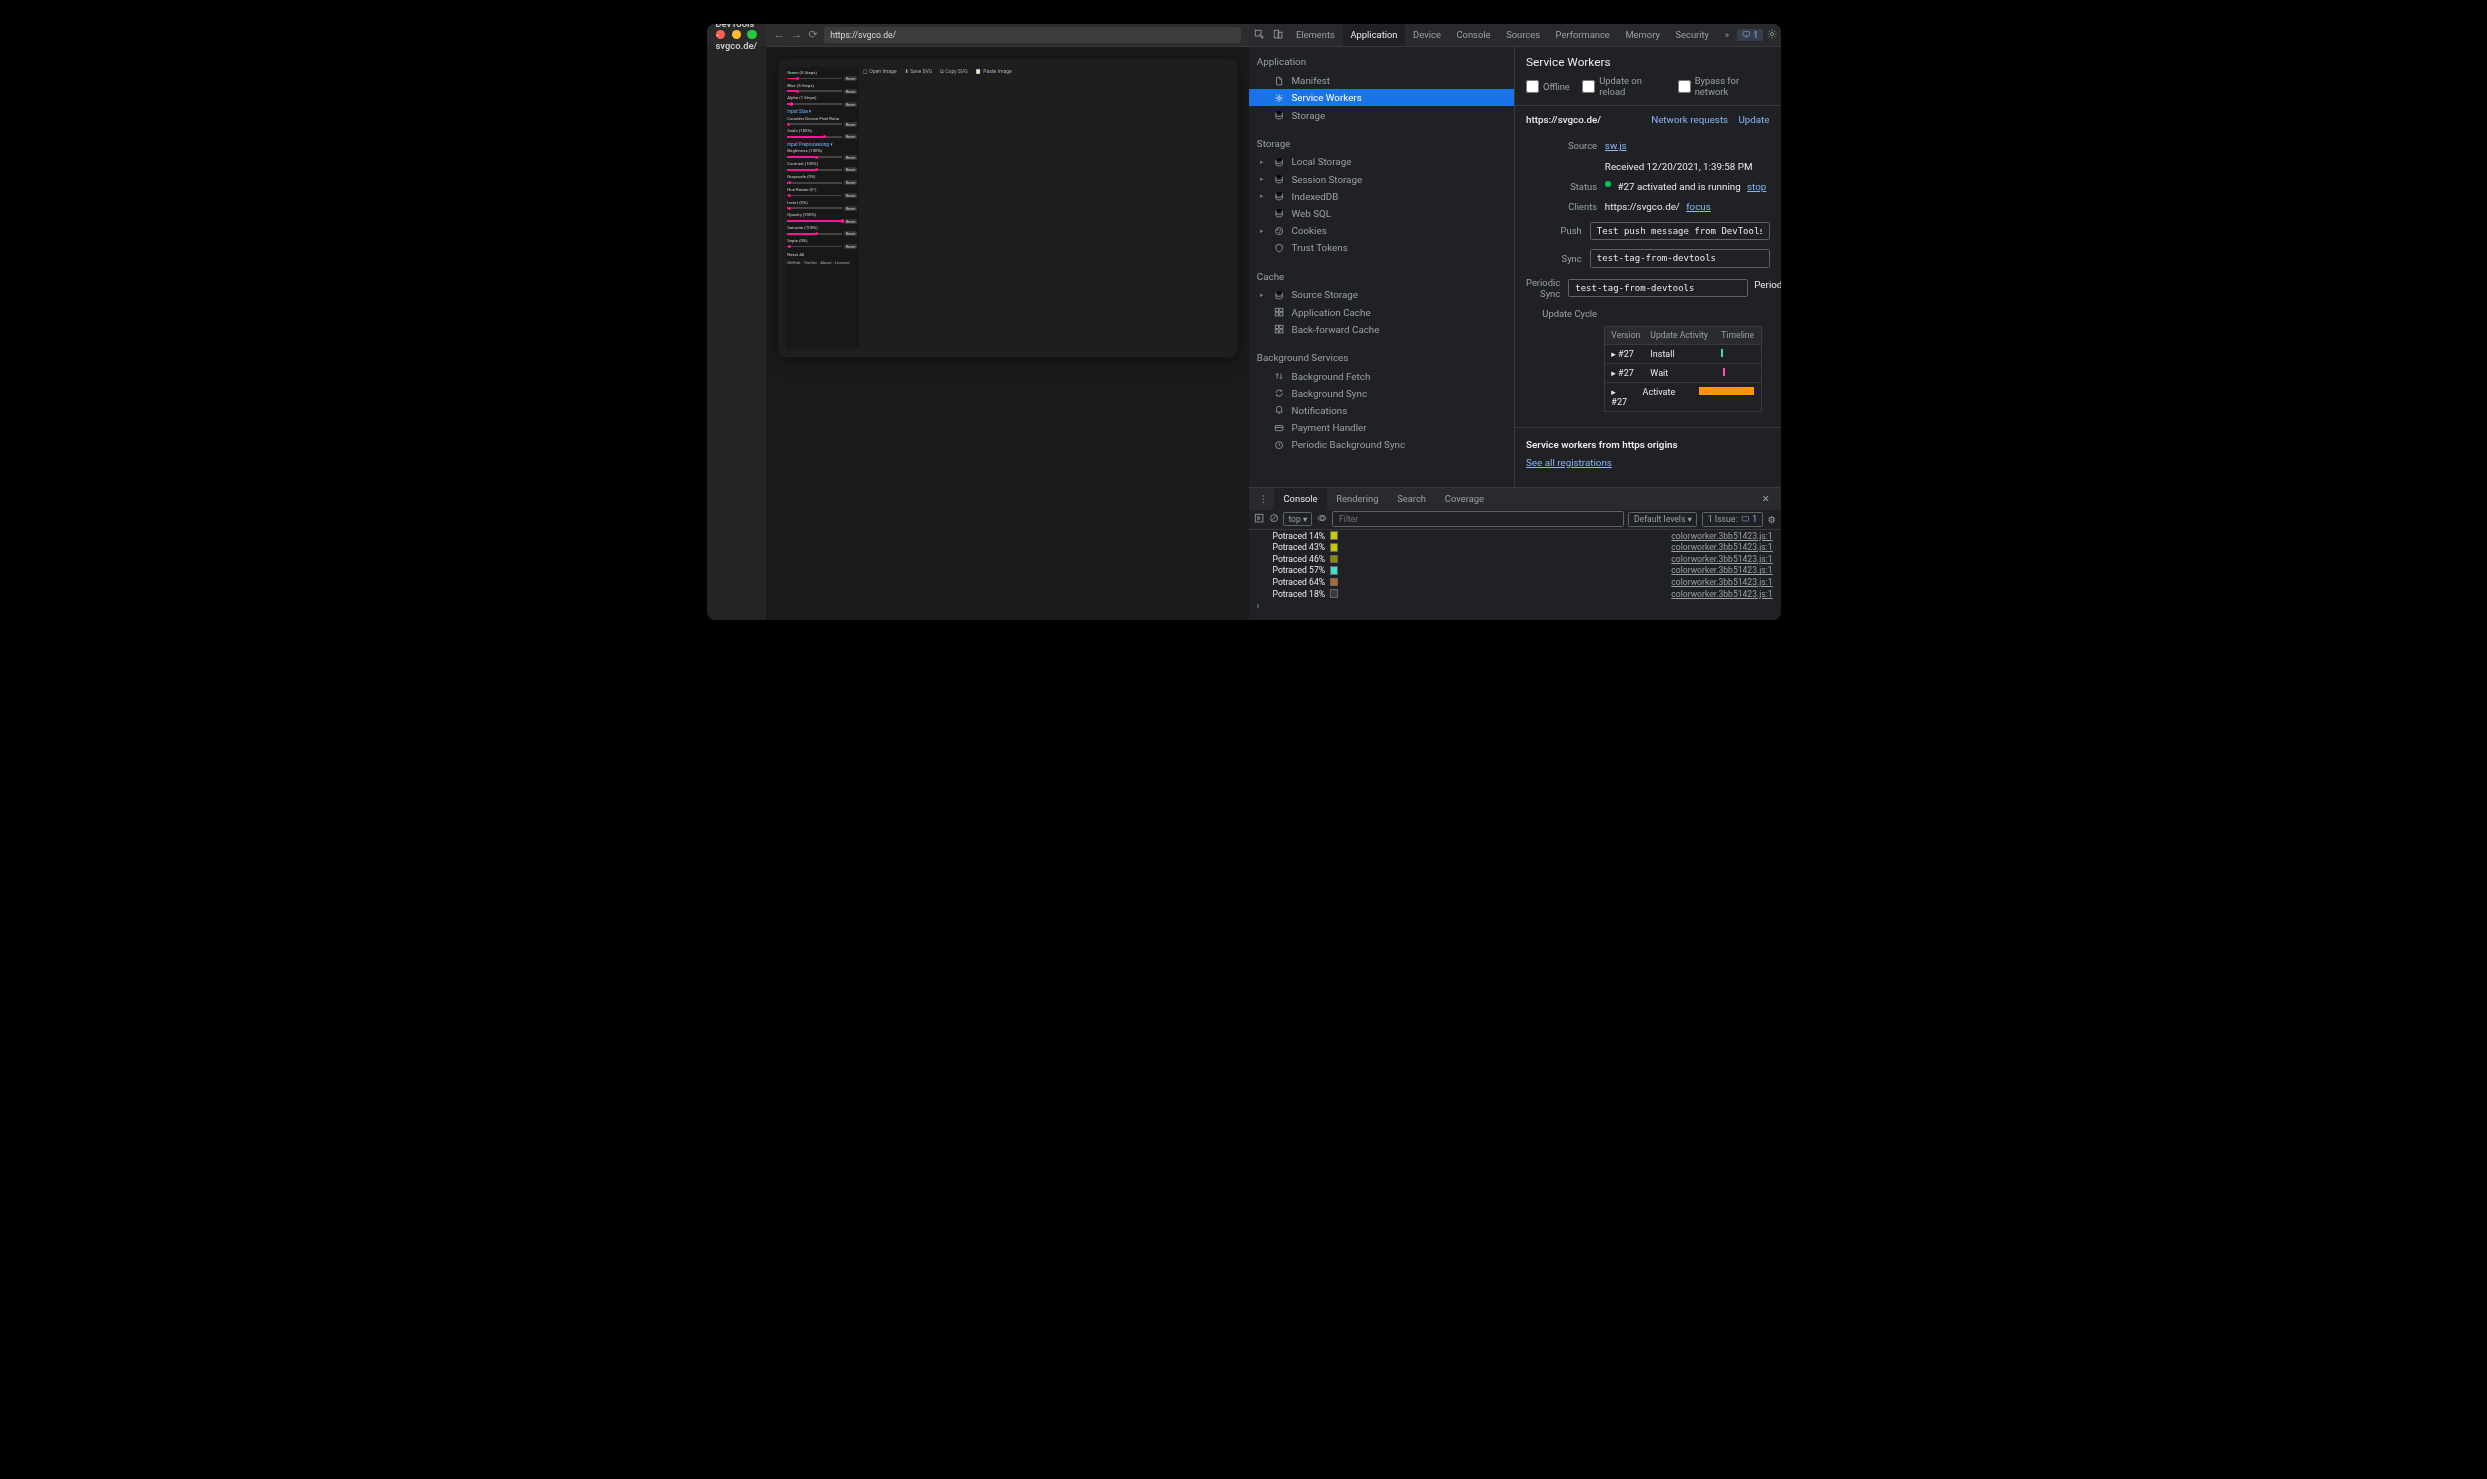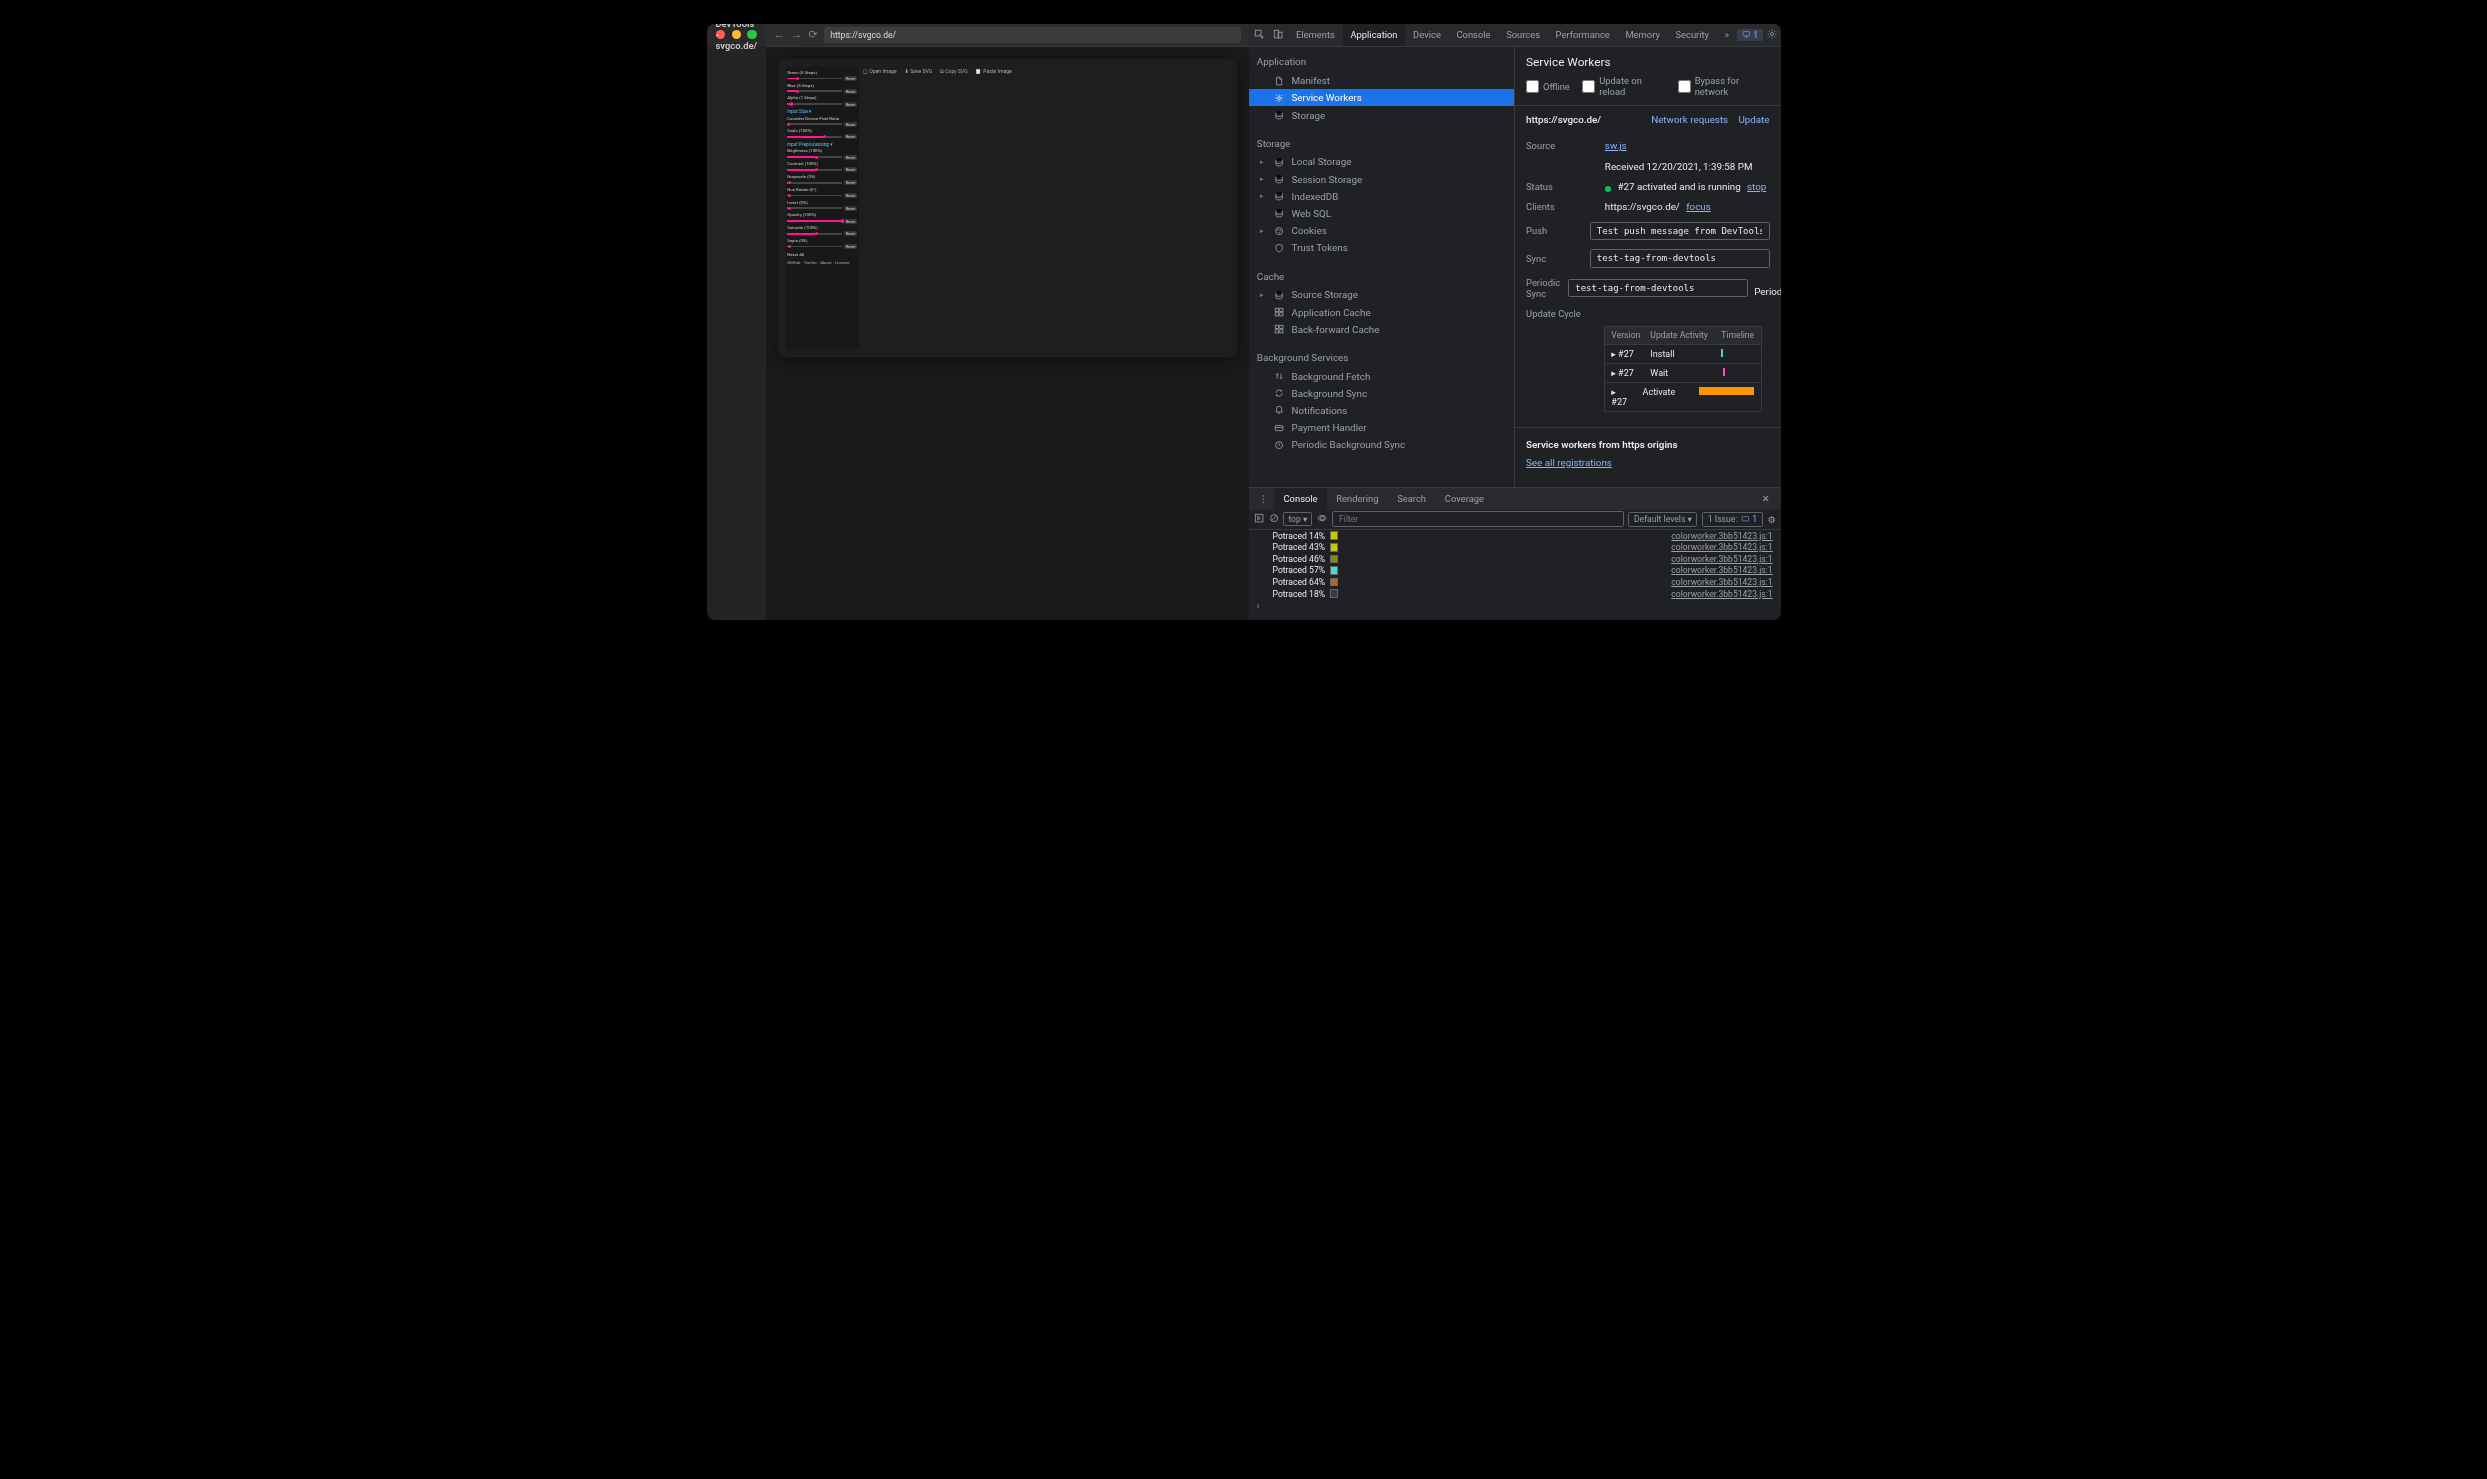--- a/index.html
+++ b/index.html
@@ -54,22 +54,22 @@
   
   .sw-panel{flex:1;display:flex;flex-direction:column;overflow-y:auto;color:#e8eaed;font-size:9.8px;min-width:0}
   .sw-header{padding:7.8px 11px;border-bottom:0.8px solid #3a3a3a}
   .sw-title{font-size:11.8px;margin-bottom:6.3px}
   .sw-checks{display:flex;gap:12.5px;font-size:9.4px;color:#9aa0a6}
   .sw-checks label{display:flex;align-items:center;gap:3.9px}
   .sw-origin{padding:7.8px 11px;display:flex;align-items:center;justify-content:space-between}
   .links a{color:#8ab4f8;text-decoration:none;margin-left:7.8px}
   .sw-grid{padding:3.1px 11px}
   .sw-row{display:flex;align-items:center;padding:4.7px 0;gap:7.8px}
-  .sw-label{width:71px;text-align:left;color:#9aa0a6;font-size:9.4px}
-  .sw-val{flex:1;display:flex;align-items:flex-end;gap:6.3px}
+  .sw-label{width:71px;text-align:right;color:#9aa0a6;font-size:9.4px}
+  .sw-val{flex:1;display:flex;align-items:flex-start;gap:6.3px}
   .link{color:#8ab4f8;text-decoration:underline;cursor:pointer}
   .status-dot{width:6.3px;height:6.3px;background:#00c853;border-radius:50%;display:inline-block}
   input.sw-input{background:#202124;border:0.8px solid #5f6368;color:#e8eaed;padding:3.1px 6.3px;font-family:monospace;font-size:9px;width:180px;border-radius:1.6px}
   .sw-table{border:0.8px solid #3a3a3a;margin-left:78px;margin-top:1.6px;margin-right:7.8px}
   .sw-th{display:flex;background:#2a2b2e;font-size:8.6px;color:#9aa0a6}
   .sw-th div,.sw-tr div{padding:3.9px 6.3px}
   .sw-tr{display:flex;font-size:9px;border-top:0.8px solid #3a3a3a}
   .col-v{width:39px}.col-a{width:71px}.col-t{flex:1}
   .tick{display:inline-block;height:7.8px}
   .sw-others{border-top:0.8px solid #3a3a3a;margin-top:12.5px;padding:11px}

